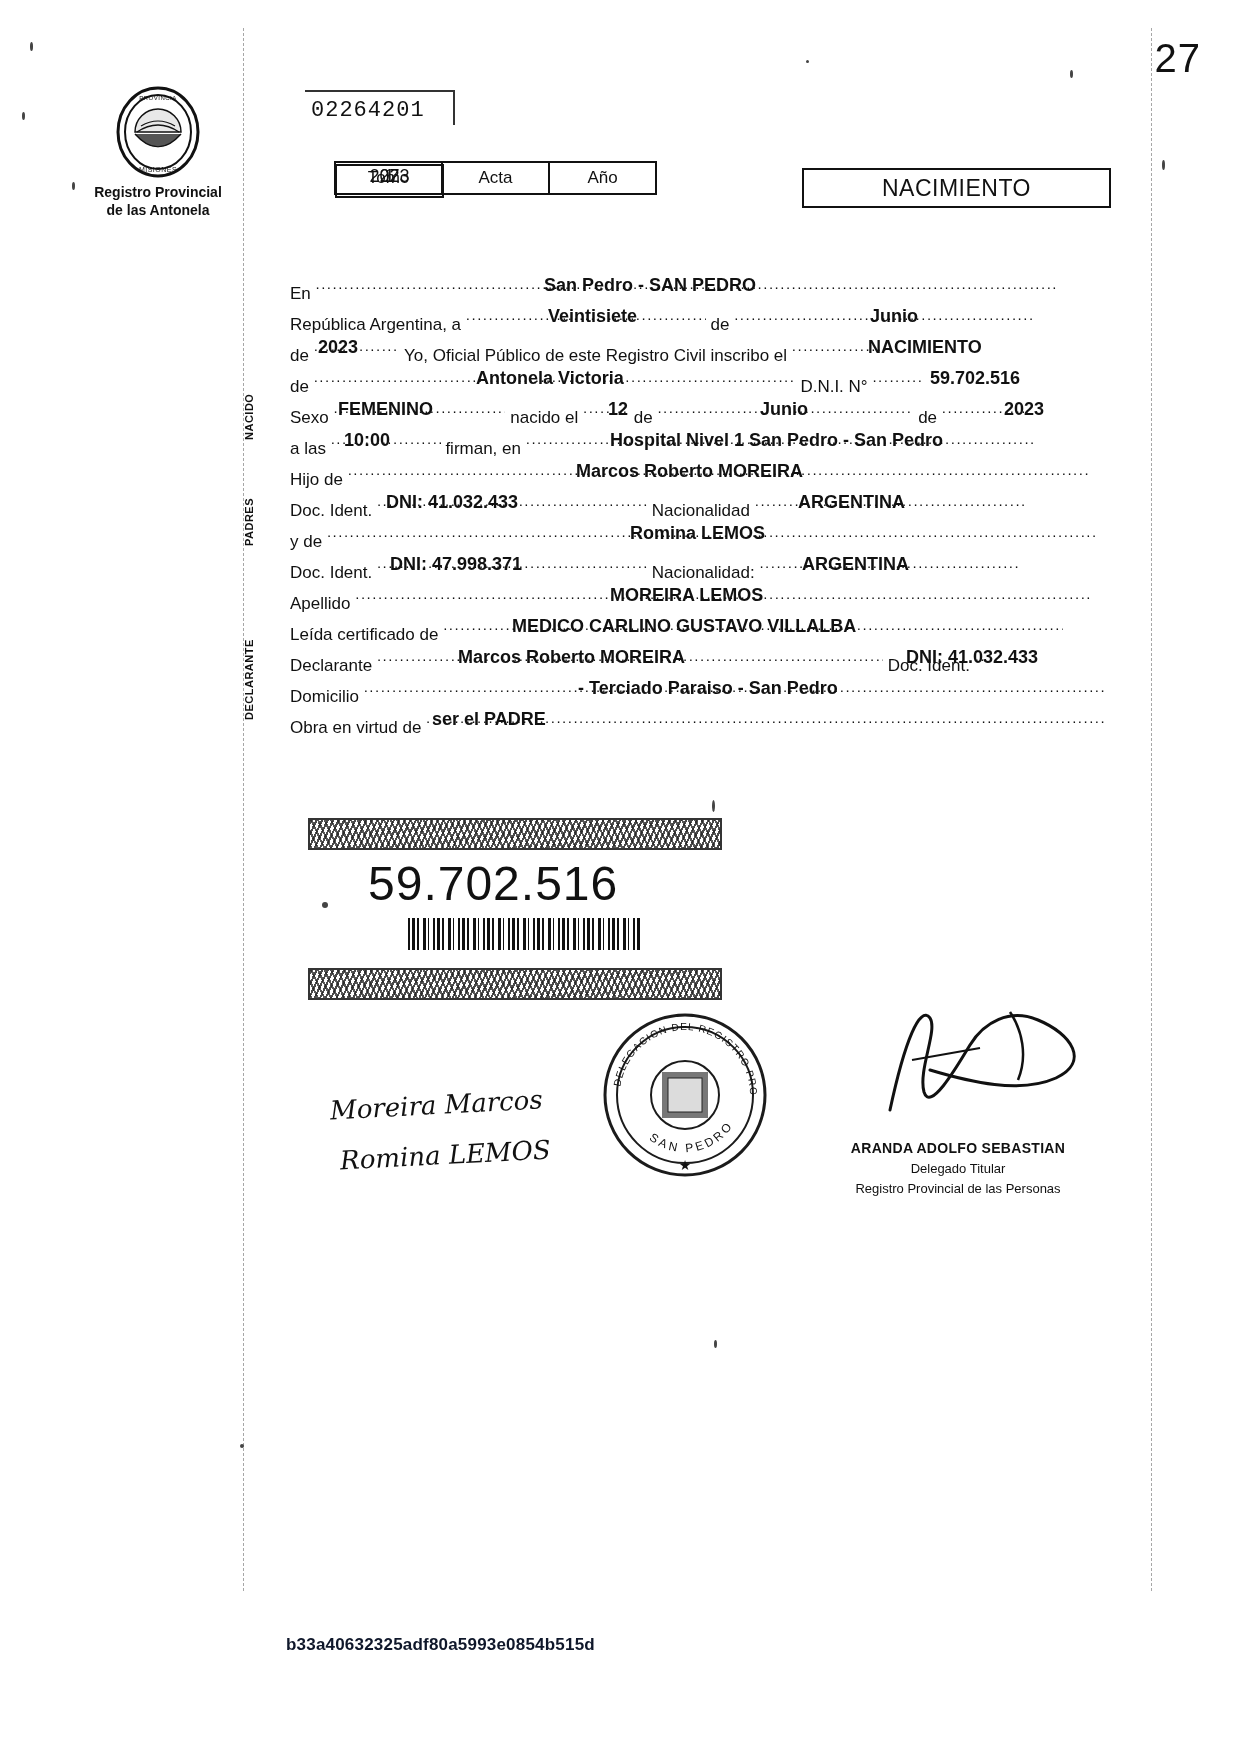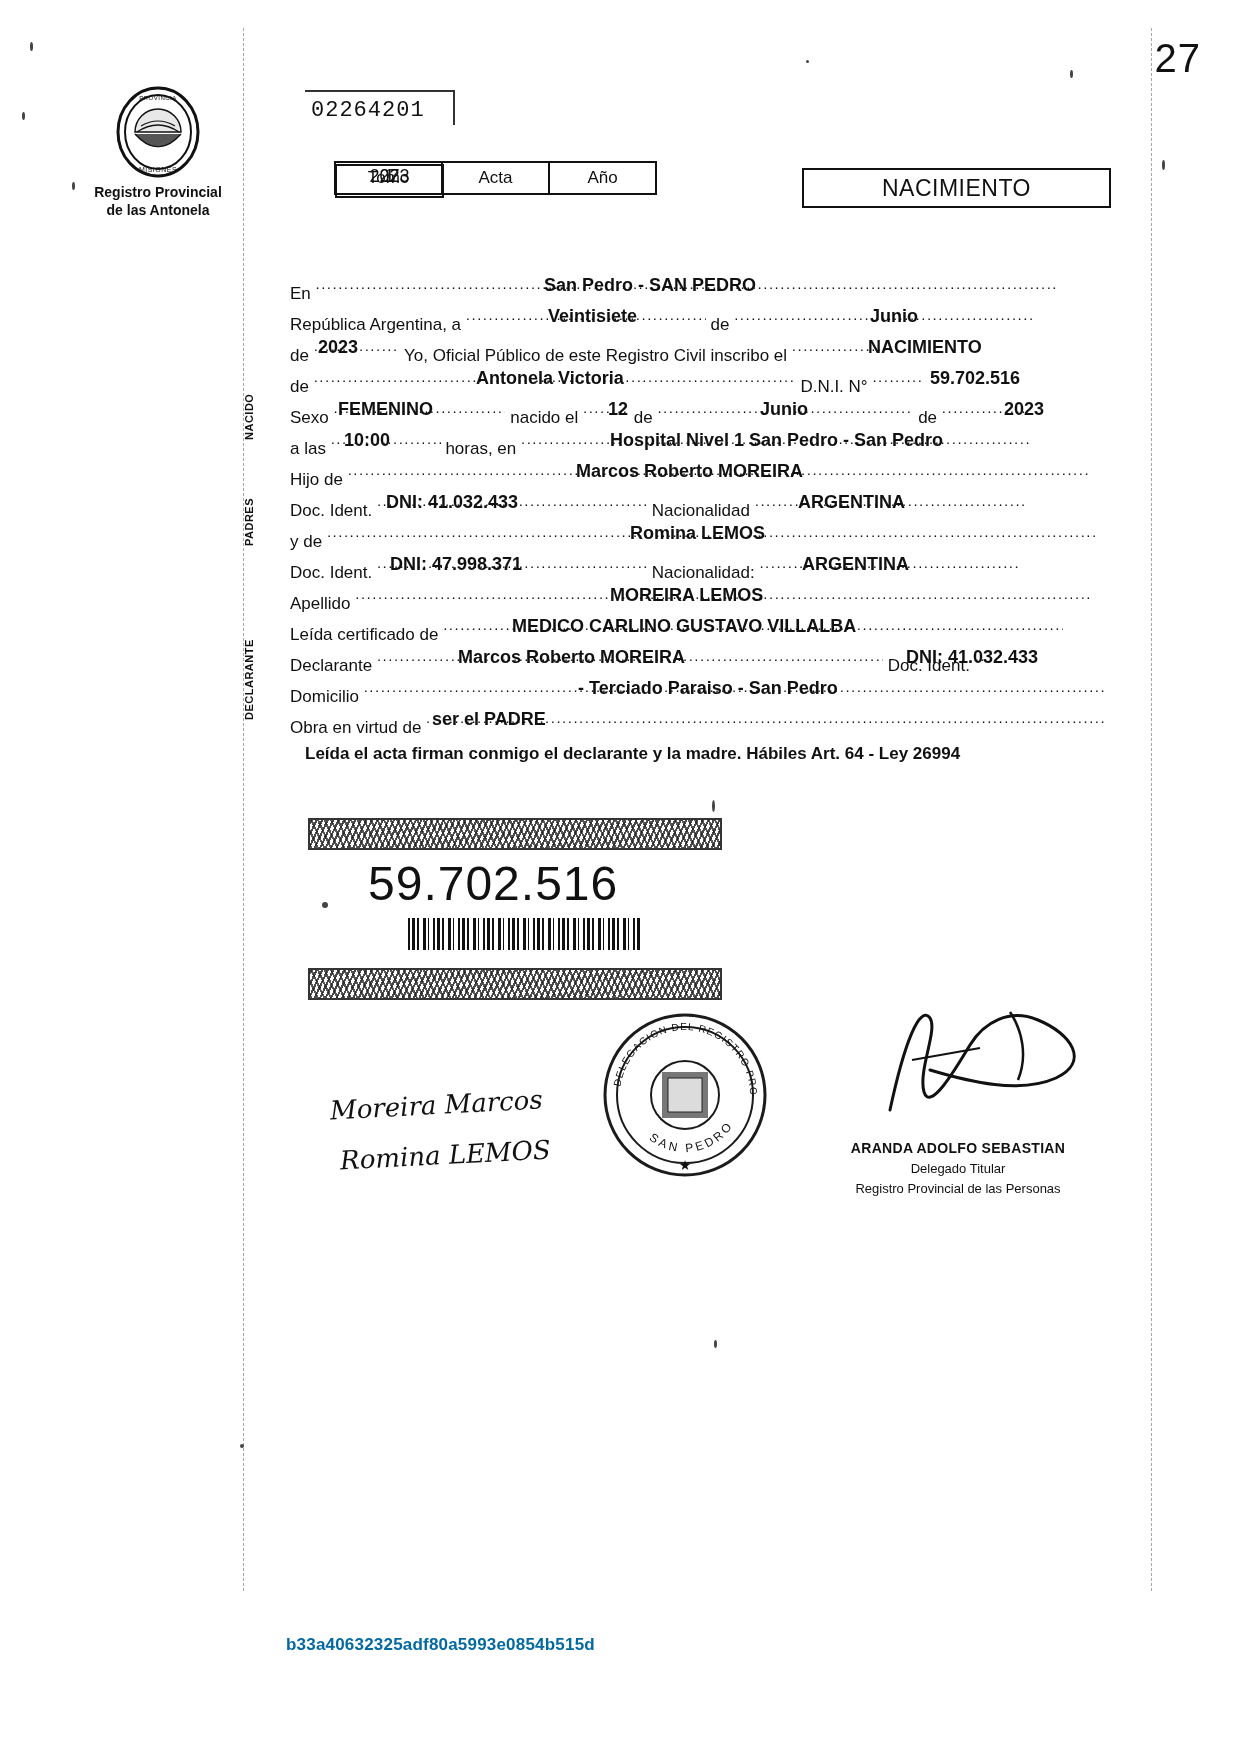--- a/index.html
+++ b/index.html
@@ -279,21 +279,21 @@
   }
 
   
   .hash {
     position: absolute;
     left: 286px;
     bottom: 86px;
     font-size: 17px;
     font-weight: bold;
     letter-spacing: .2px;
-    color: #0369a1;
+    color: #0f172a;
   }
 
   
   .speck {
     position: absolute;
     background: #444;
     border-radius: 50%;
   }
 </style>
 </head>
@@ -396,21 +396,21 @@
       <span class="dots" style="width:82px">.................</span>
       <span class="val" style="left:48px;">FEMENINO</span>
       <span class="val" style="left:318px;">12</span>
       <span class="val" style="left:470px;">Junio</span>
       <span class="val" style="left:714px;">2023</span>
     </div>
 
     <div class="line">
       <span class="lbl">a las</span>
       <span class="dots" style="width:110px">......................</span>
-      <span class="lbl">horas, en</span>
+      <span class="lbl">firman, en</span>
       <span class="dots" style="width:510px">....................................................................................................</span>
       <span class="val" style="left:54px;">10:00</span>
       <span class="val" style="left:320px;">Hospital Nivel 1 San Pedro - San Pedro</span>
     </div>
 
     <div class="line">
       <span class="lbl">Hijo de</span>
       <span class="dots" style="width:740px">................................................................................................................................................</span>
       <span class="val" style="left:286px;">Marcos Roberto MOREIRA</span>
     </div>
@@ -466,21 +466,20 @@
       <span class="val" style="left:288px;">- Terciado Paraiso - San Pedro</span>
     </div>
 
     <div class="line">
       <span class="lbl">Obra en virtud de</span>
       <span class="dots" style="width:680px">..........................................................................................................................................</span>
       <span class="val" style="left:142px;">ser el PADRE</span>
     </div>
   </div>
 
-  <div class="legal">Leída el acta firman conmigo el declarante y la madre. Hábiles  Art. 64 - Ley 26994</div>
 
   <div class="guilloche top"></div>
   <div class="barcode-num">59.702.516</div>
   <div class="barcode"></div>
   <div class="guilloche bottom"></div>
 
   <div class="handwriting hw1">Moreira Marcos</div>
   <div class="handwriting hw2">Romina LEMOS</div>
 
   <div class="seal">

